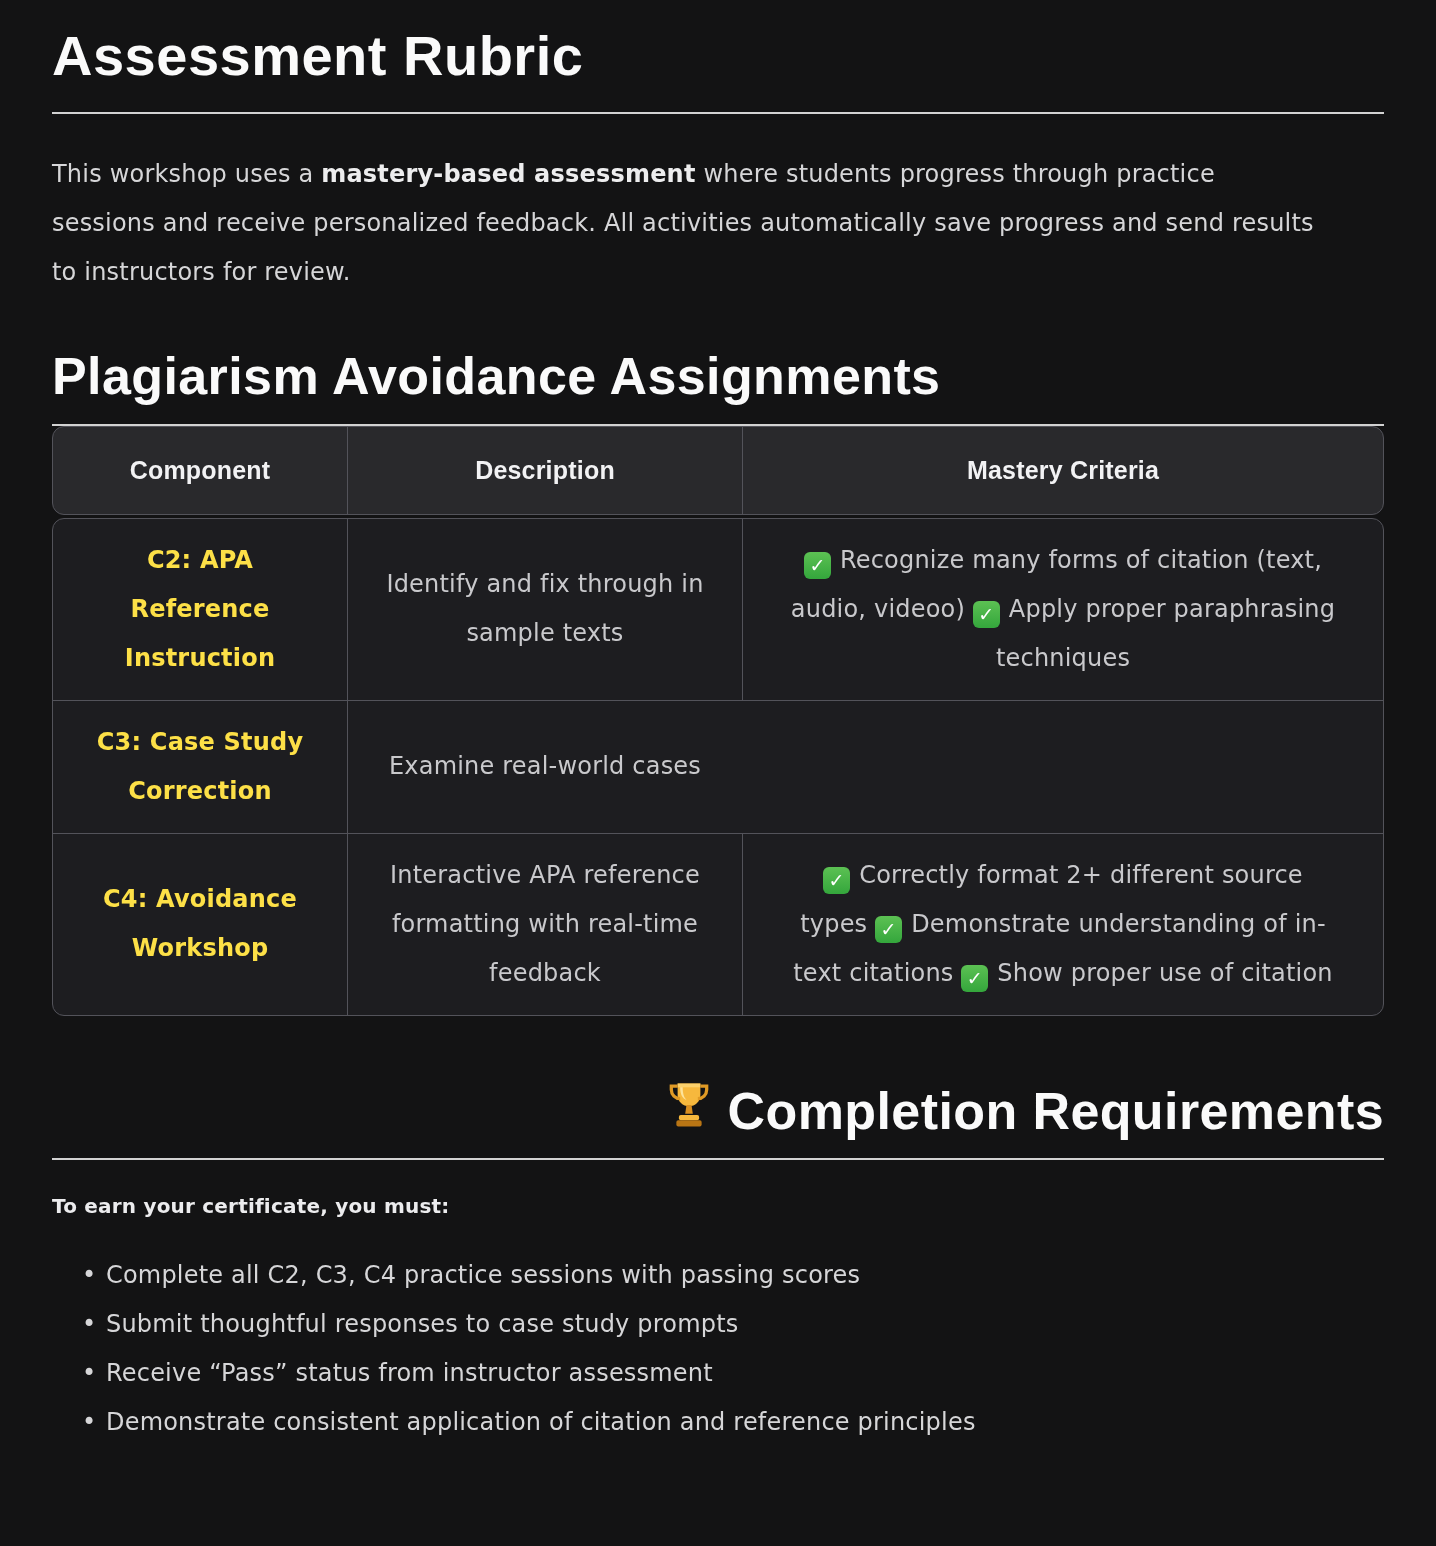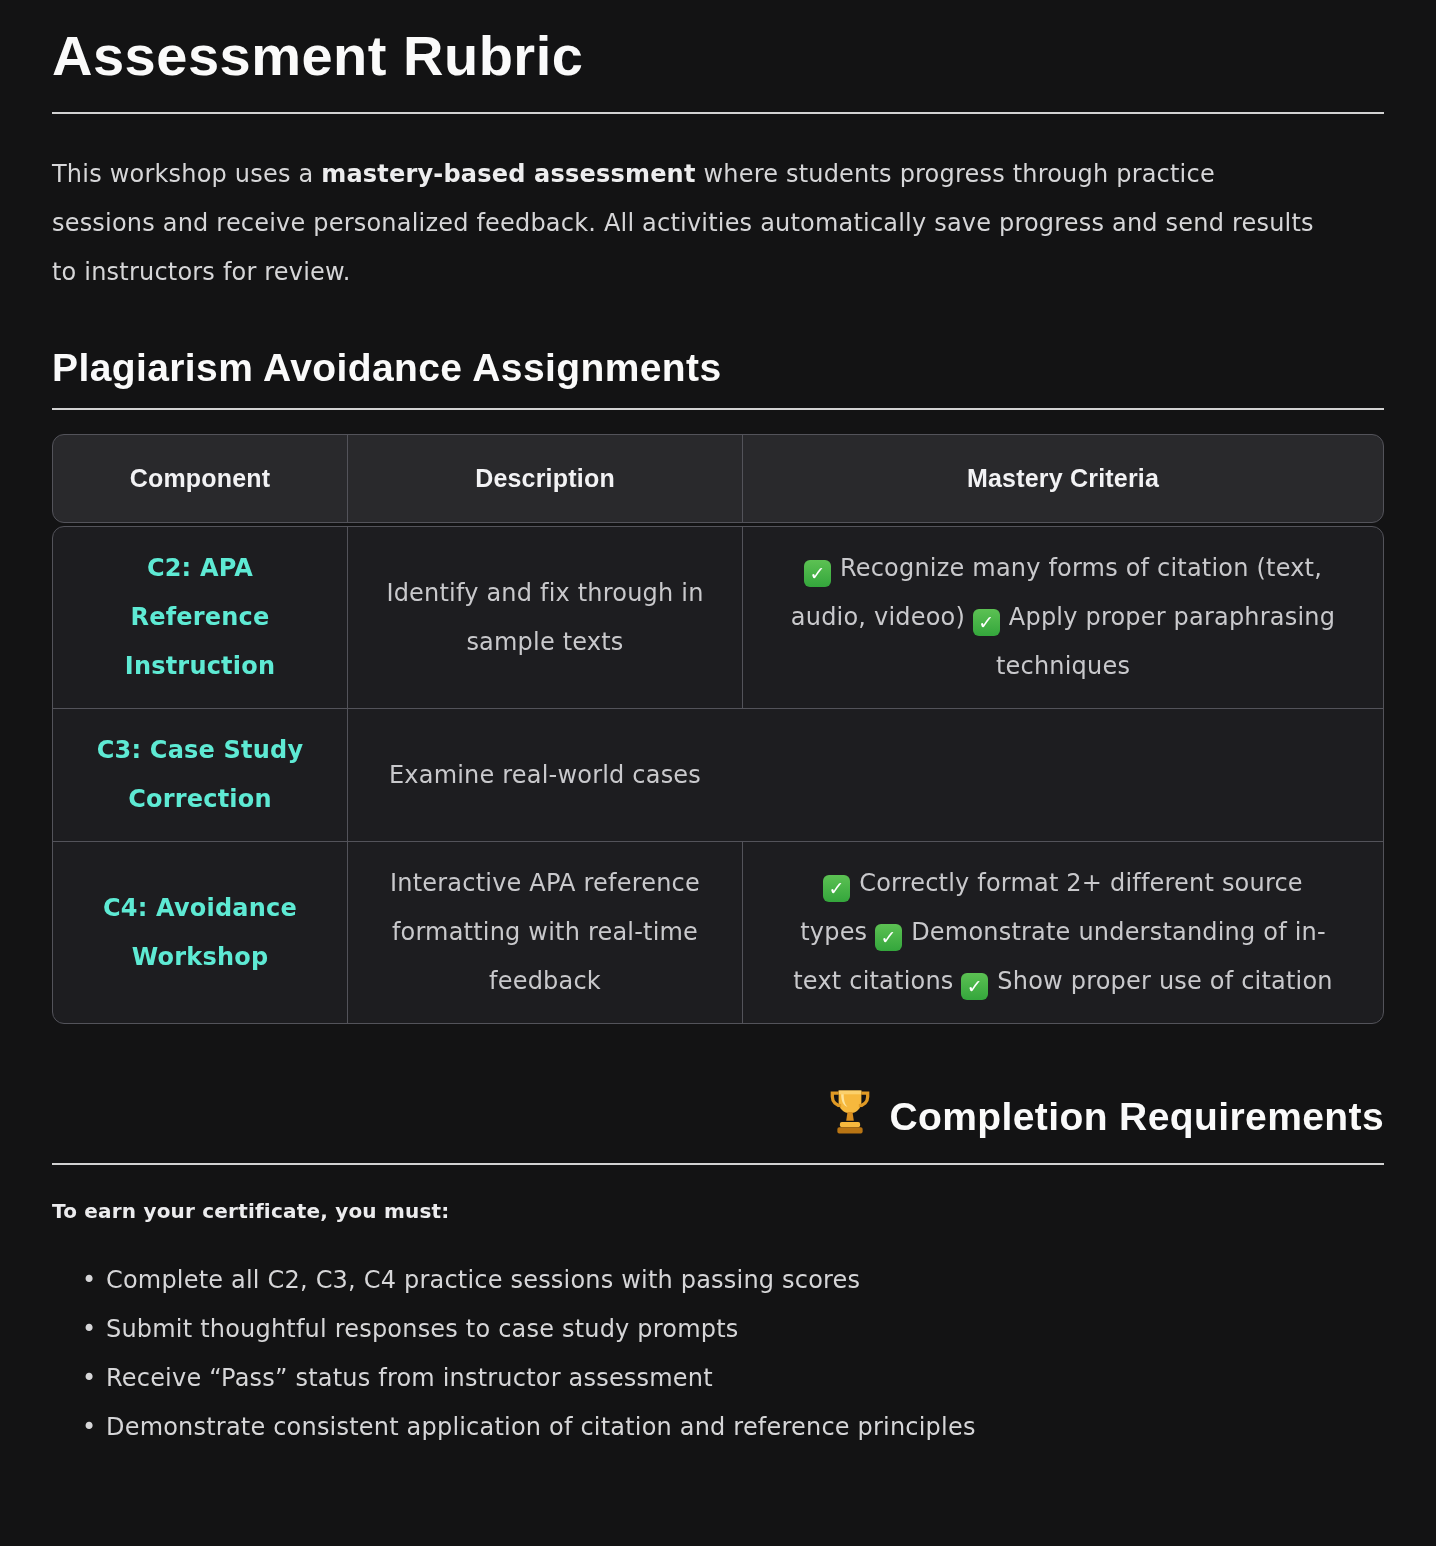--- a/index.html
+++ b/index.html
@@ -43,31 +43,31 @@
   .intro{
     margin-top:36px;
     max-width:1270px;
     font-size:24px;
     line-height:49px;
     color:var(--text-body);
   }
   .intro b{color:#ededee;}
   h2.section-heading{
     font-family:"Liberation Sans",sans-serif;
-    font-size:39px;
+    font-size:52px;
     font-weight:700;
     color:var(--text-primary);
     letter-spacing:0.4px;
     line-height:1.2;
     margin:48px 0 16px 0;
   }
   h2.completion{margin-top:64px;display:flex;align-items:center;gap:16px;justify-content:flex-end;}
   .trophy{flex:0 0 auto;display:inline-block;}
   
-  .tablewrap{margin-top:24px;}
+  .tablewrap{}
   .thead,.tr{
     display:grid;
     grid-template-columns:294px 395px 1fr;
   }
   .thead{
     background:var(--table-header-bg);
     border:1px solid var(--border-color);
     border-radius:12px;
     overflow:hidden;
   }
@@ -93,21 +93,21 @@
     align-items:center;
     justify-content:center;
     text-align:center;
     padding:17px 12px;
     font-size:24px;
     line-height:49px;
     color:var(--text-cell);
   }
   .td + .td{border-left:1px solid var(--border-color);}
   .td .inner{display:inline-block;}
-  .td.comp{font-weight:700;color:#5eead4;align-items:center;}
+  .td.comp{font-weight:700;color:#fde047;align-items:center;}
   .td.comp .inner{max-width:225px;}
   .td.desc .inner{max-width:330px;}
   .td.crit .inner{max-width:545px;}
   .check{
     display:inline-flex;
     align-items:center;
     justify-content:center;
     width:27px;height:27px;
     border-radius:6px;
     background:linear-gradient(180deg,#5cc153 0%,#34a63c 100%);

